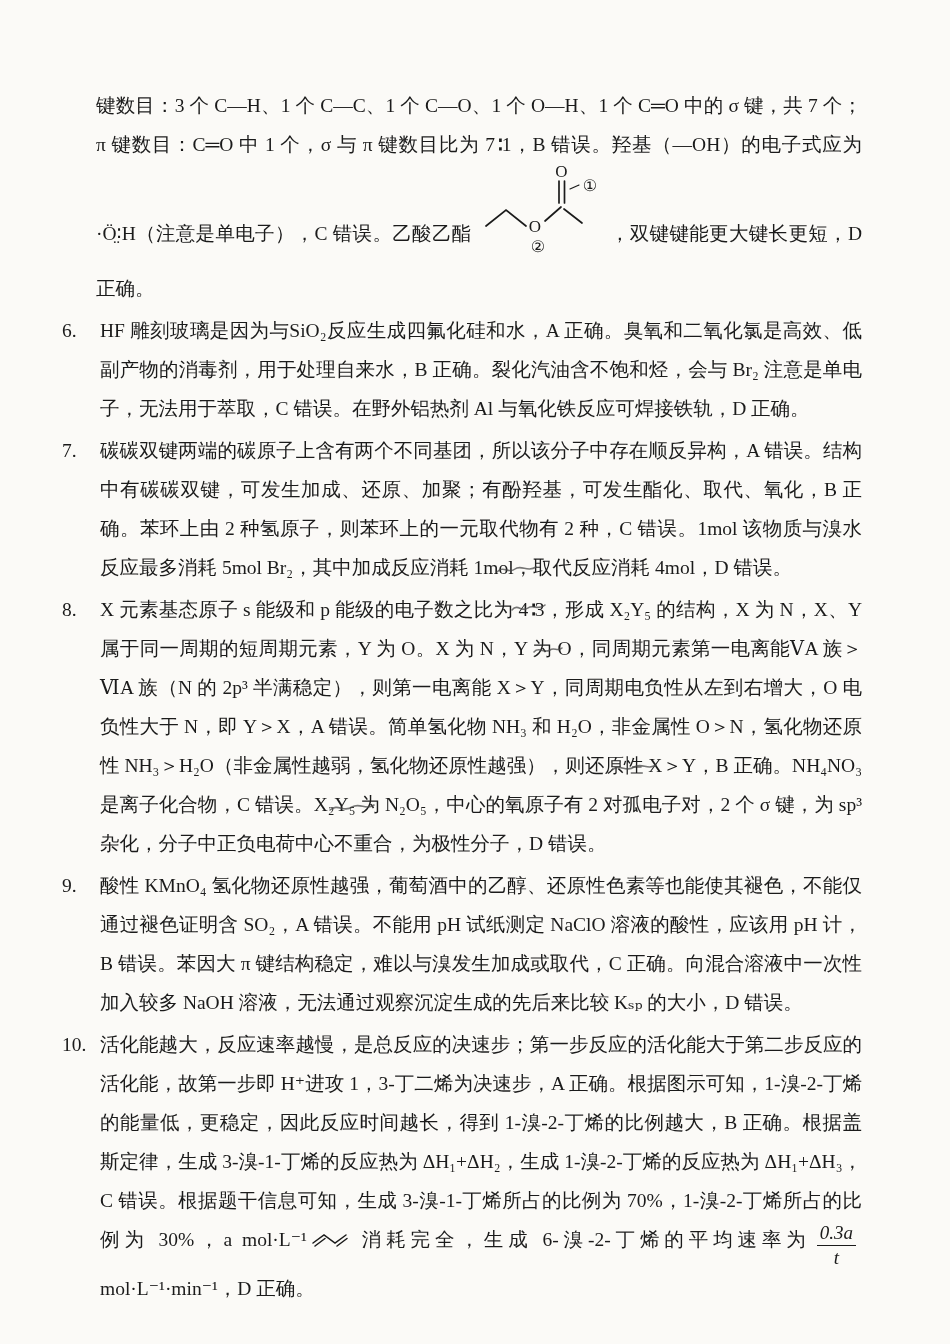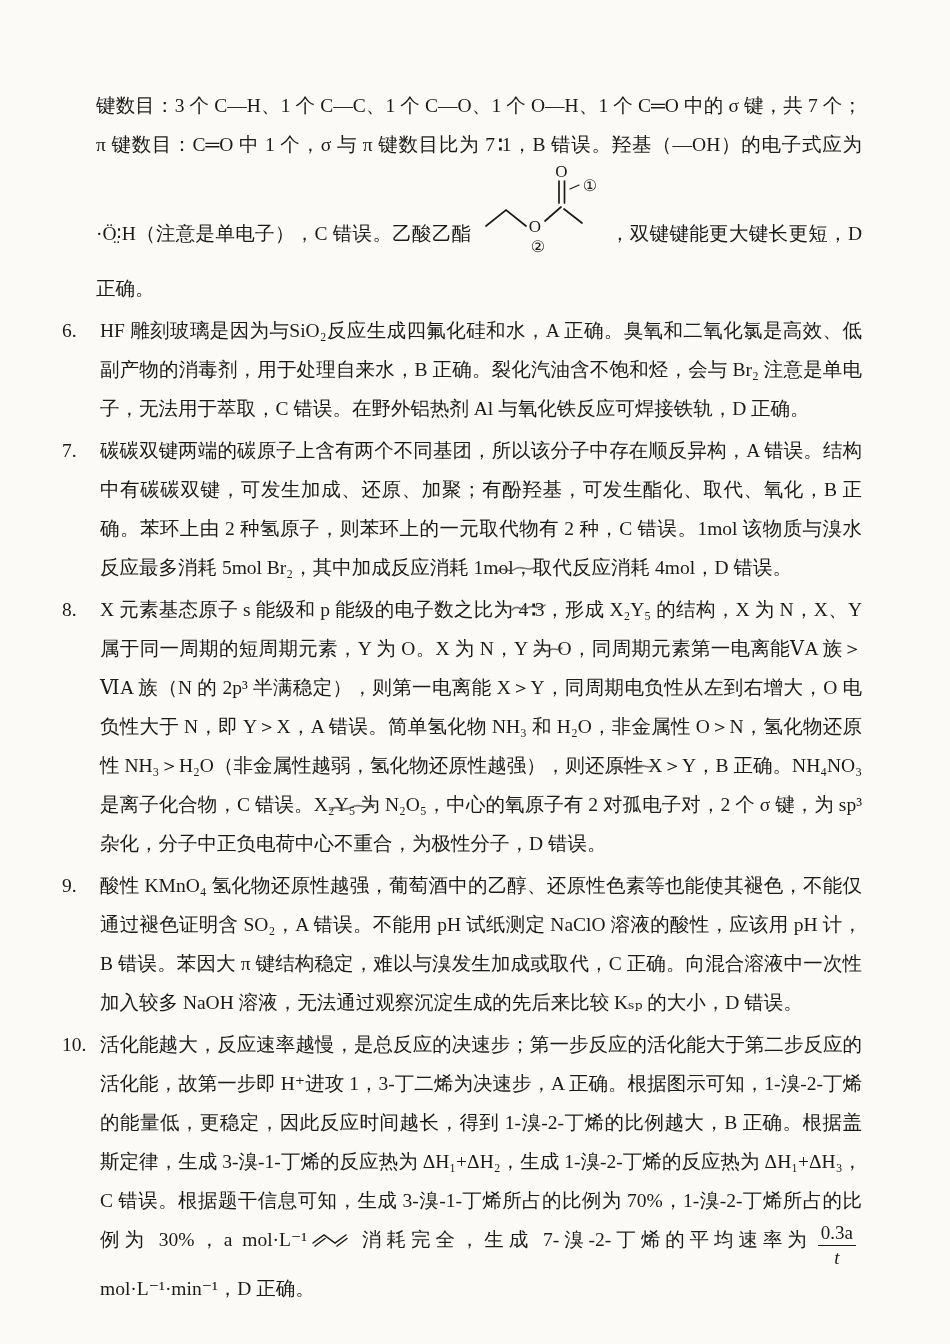--- a/index.html
+++ b/index.html
@@ -30,21 +30,21 @@
   }
   .struct-bd{
     display:inline-block;vertical-align:-2px;margin:0 4px;
   }
   .frac{
     display:inline-block;vertical-align:-18px;text-align:center;
     margin:0 6px;line-height:1.1;
   }
   .frac .frac-num{
     display:block;padding:0 3px 1px 3px;border-bottom:1.6px solid #1b1b1b;
-    font-size:19px;
+    font-style:italic;font-size:19px;
   }
   .frac .frac-den{
     display:block;padding-top:2px;font-style:italic;font-size:19px;
   }
   svg text{font-family:"Liberation Serif","DejaVu Serif",serif;fill:#1b1b1b;}
   .overlay{
     position:absolute;top:0;left:0;width:950px;height:1344px;
     pointer-events:none;
   }
 </style>
@@ -93,21 +93,21 @@
 
     <div class="item">
       <span class="num">10.</span>
       <div class="body">
         <span>活化能越大，反应速率越慢，是总反应的决速步；第一步反应的活化能大于第二步反应的活化能，故第一步即 H⁺进攻 1，3-丁二烯为决速步，A 正确。根据图示可知，1-溴-2-丁烯的能量低，更稳定，因此反应时间越长，得到 1-溴-2-丁烯的比例越大，B 正确。根据盖斯定律，生成 3-溴-1-丁烯的反应热为 ΔH₁+ΔH₂，生成 1-溴-2-丁烯的反应热为 ΔH₁+ΔH₃，C 错误。根据题干信息可知，生成 3-溴-1-丁烯所占的比例为 70%，1-溴-2-丁烯所占的比例为 30%，a mol·L⁻¹</span><span class="struct-bd"><svg width="42" height="18" viewBox="0 0 42 18">
             <g stroke="#1b1b1b" stroke-width="1.5" fill="none" stroke-linecap="round">
               <path d="M2,13 L13,5 L24,13 L35,5"></path>
               <path d="M4,16 L14,8.5"></path>
               <path d="M26,16 L36,8.5"></path>
             </g>
-          </svg></span><span>消耗完全，生成 7-溴-2-丁烯的平均速率为</span><span class="frac"><span class="frac-num">0.3a</span><span class="frac-den">t</span></span><span>mol·L⁻¹·min⁻¹，D 正确。</span>
+          </svg></span><span>消耗完全，生成 6-溴-2-丁烯的平均速率为</span><span class="frac"><span class="frac-num">0.3a</span><span class="frac-den">t</span></span><span>mol·L⁻¹·min⁻¹，D 正确。</span>
       </div>
     </div>
 
   </div>
 
   <svg class="overlay" viewBox="0 0 950 1344">
     <g stroke="#4a4a4a" stroke-width="1.6" fill="none" opacity="0.75" stroke-linecap="round">
       <path d="M497,572 c6,-7 12,2 18,-3 c6,-5 13,4 21,-2"></path>
       <path d="M512,610 c6,-7 10,3 16,-2 c5,-4 11,3 17,-3"></path>
       <path d="M534,652 c5,-6 10,2 16,-2 c4,-3 8,2 12,-2"></path>

